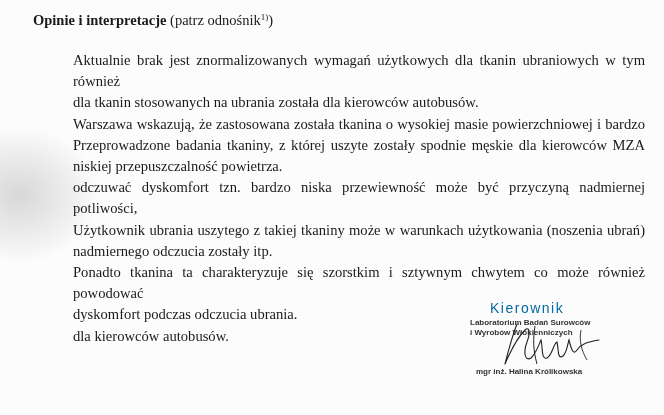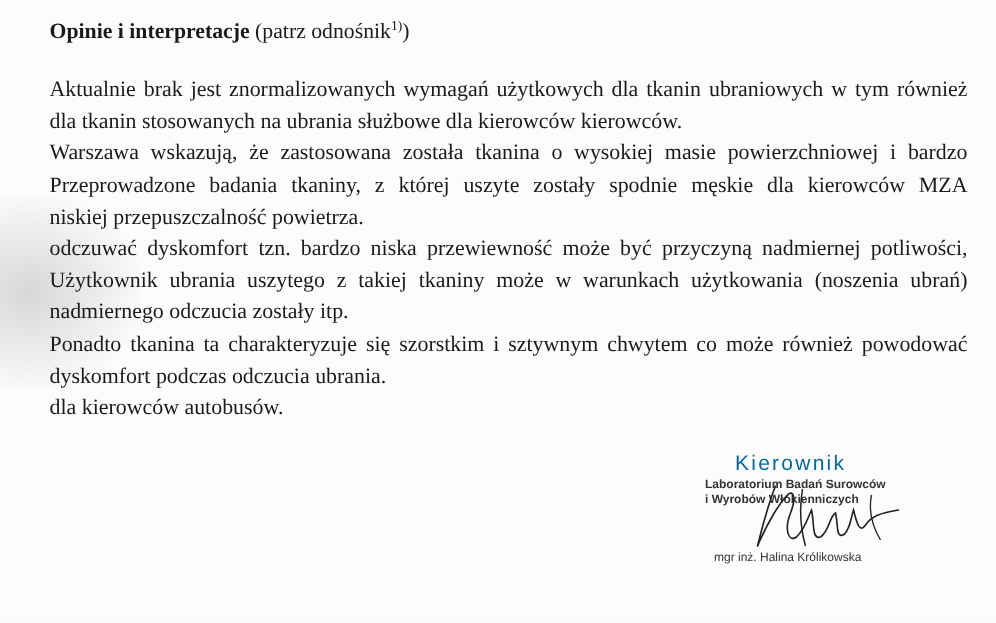--- a/index.html
+++ b/index.html
@@ -49,20 +49,21 @@
       position: absolute;
       left: 33px;
       top: 50px;
       width: 612px;
       font-size: 14.6px;
       line-height: 21.2px;
     }
     .line {
       display: block;
       white-space: nowrap;
+      margin-left: 40px;
     }
     .line.justify {
       text-align: justify;
       text-align-last: justify;
       white-space: normal;
     }
     .stamp {
       position: absolute;
       left: 470px;
       top: 300px;
@@ -96,21 +97,21 @@
       font-size: 8px;
       font-weight: bold;
       color: #333;
       white-space: nowrap;
     }
     .stamp-name {
       position: absolute;
       left: 6px;
       top: 67px;
       font-size: 8px;
-      font-weight: normal;
+      font-weight: bold;
       color: #333;
       white-space: nowrap;
     }
     .signature {
       position: absolute;
       left: 25px;
       top: 20px;
       width: 110px;
       height: 48px;
     }
@@ -121,21 +122,21 @@
 <div class="page">
   <div class="scan-smudge"></div>
 
   <div class="section-title">
     <span class="bold">Opinie i interpretacje</span>
     <span>(patrz odnośnik</span><sup>1)</sup><span>)</span>
   </div>
 
   <div class="body-text">
     <span class="line justify">Aktualnie brak jest znormalizowanych wymagań użytkowych dla tkanin ubraniowych w tym również</span>
-    <span class="line">dla tkanin stosowanych na ubrania służbowe  dla kierowców kierowców.</span>
+    <span class="line">dla tkanin stosowanych na ubrania została  dla kierowców autobusów.</span>
     <span class="line justify">Warszawa wskazują, że zastosowana została tkanina o wysokiej masie powierzchniowej i bardzo</span>
     <span class="line justify">Przeprowadzone badania tkaniny, z której uszyte zostały spodnie męskie dla kierowców MZA</span>
     <span class="line">niskiej przepuszczalność powietrza.</span>
     <span class="line justify">odczuwać dyskomfort  tzn. bardzo niska przewiewność może być przyczyną nadmiernej potliwości,</span>
     <span class="line justify">Użytkownik ubrania uszytego  z  takiej tkaniny  może  w  warunkach użytkowania (noszenia ubrań)</span>
     <span class="line">nadmiernego odczucia zostały itp.</span>
     <span class="line justify">Ponadto tkanina ta charakteryzuje się szorstkim i sztywnym chwytem co może również powodować</span>
     <span class="line">dyskomfort podczas odczucia ubrania.</span>
     <span class="line">dla kierowców autobusów.</span>
   </div>

